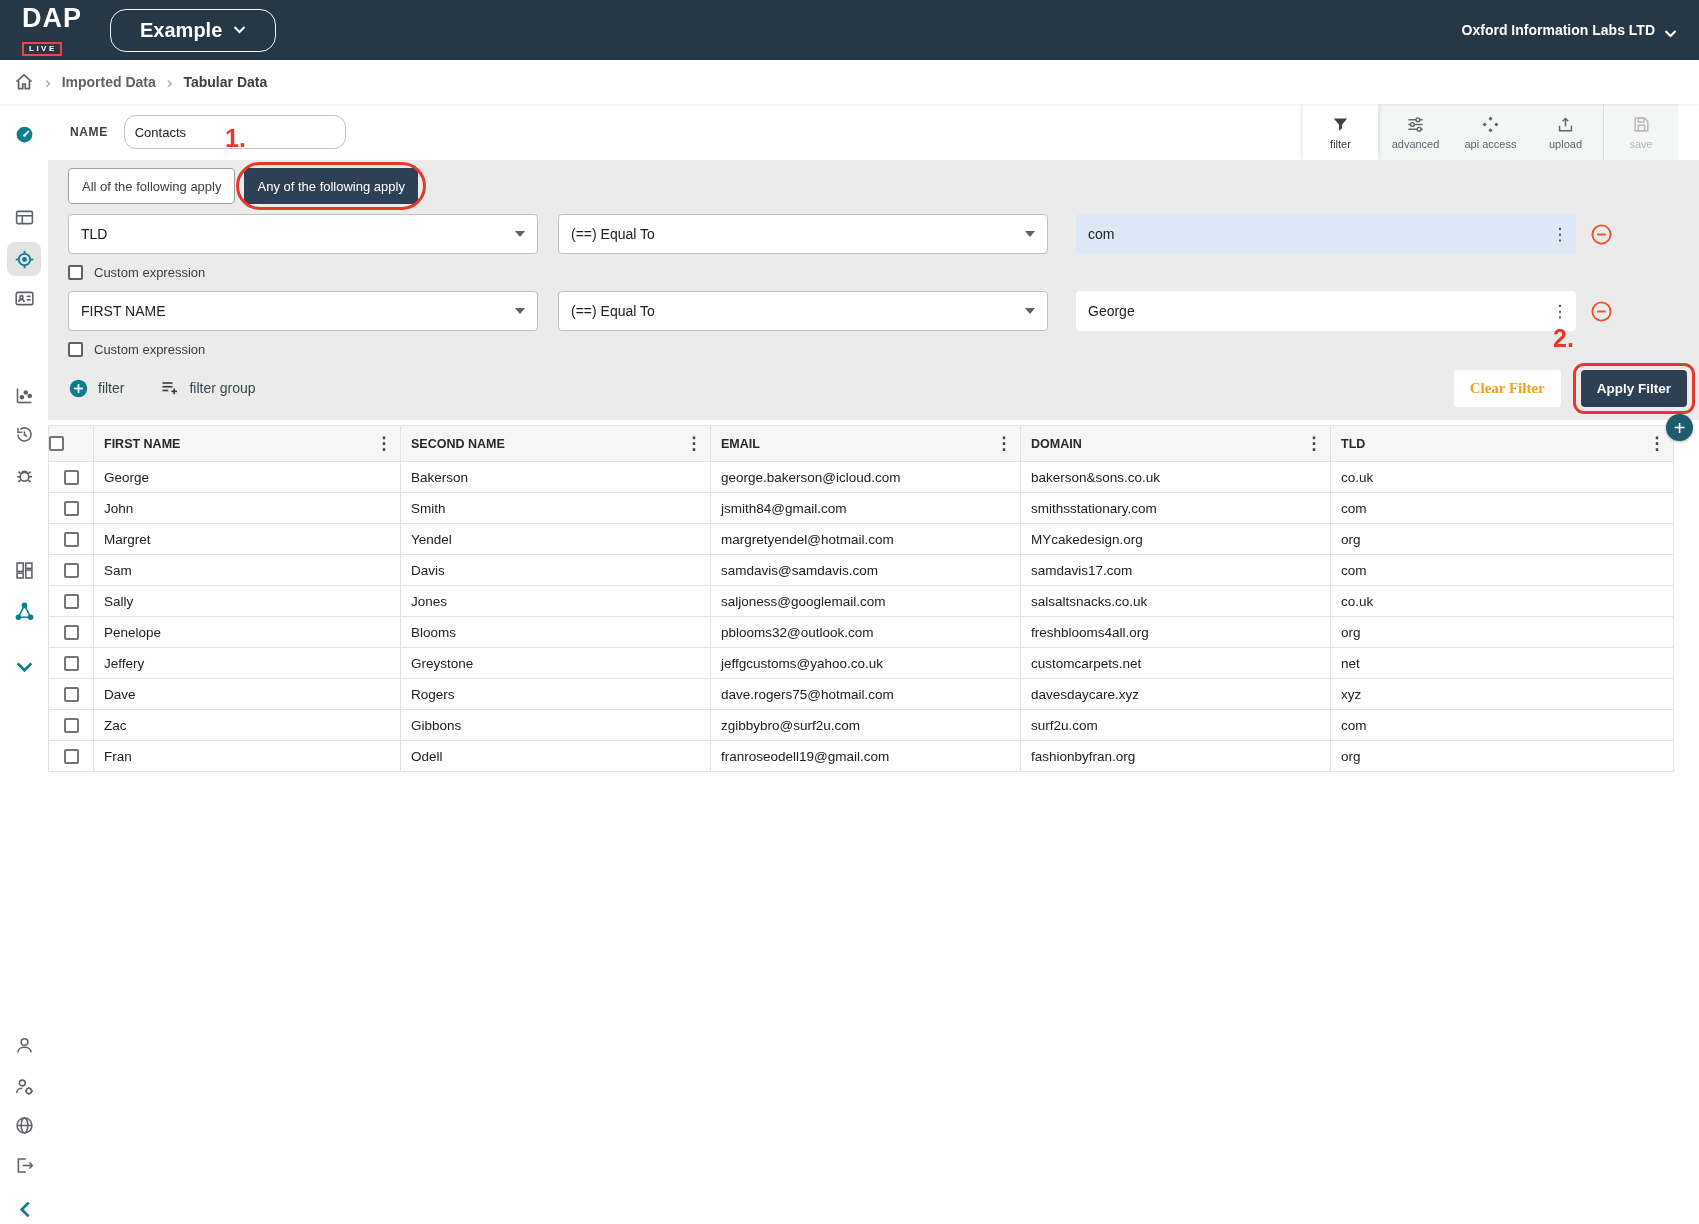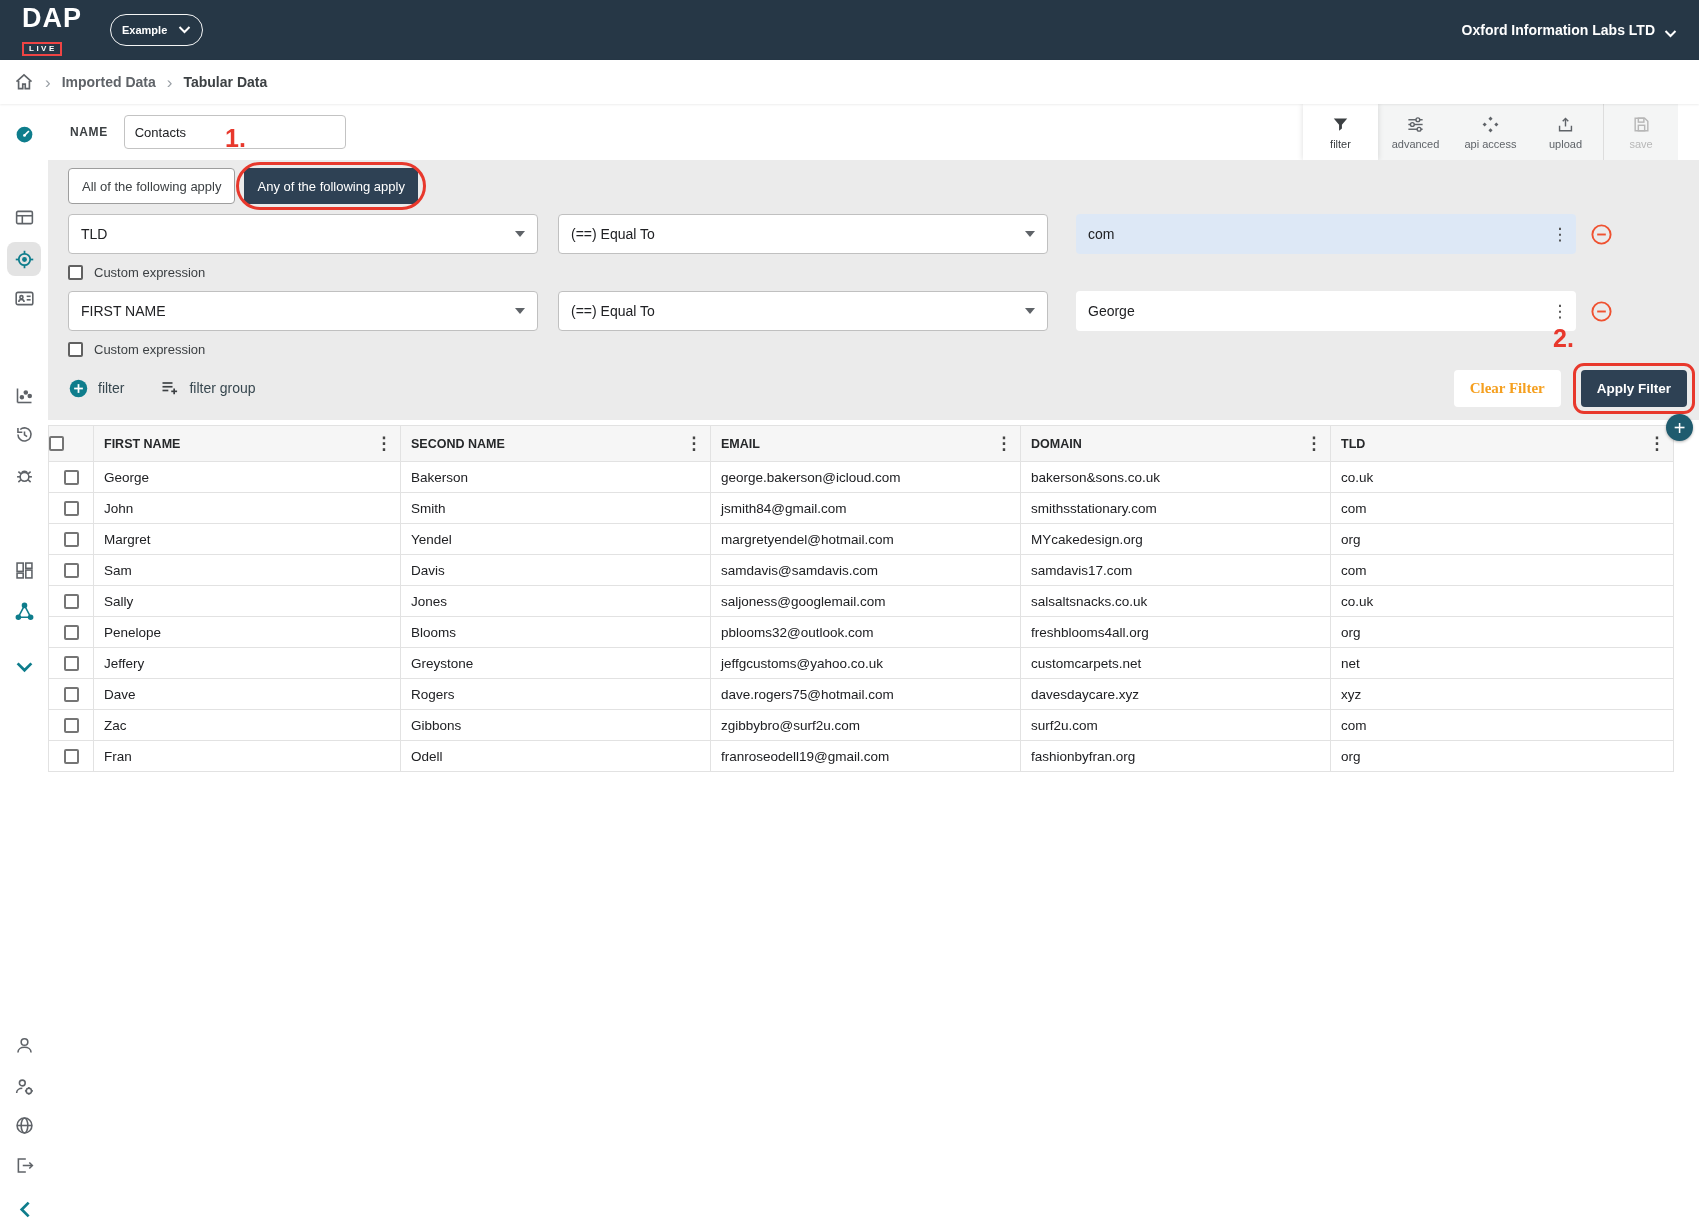--- a/index.html
+++ b/index.html
@@ -6,40 +6,40 @@
   html,body { width:1699px; height:1224px; }
   body { font-family:"Liberation Sans", sans-serif; background:#fff; overflow:hidden; }
 
   .page { position:relative; width:1699px; height:1224px; background:#fff; overflow:hidden; }
 
   
   .topbar { height:60px; background:var(--header-bg,#263746); display:flex; align-items:center; padding:0 22px; color:#fff; }
   .logo { display:flex; flex-direction:column; align-items:flex-start; margin-right:28px; line-height:1; }
   .logo-main { font-size:27px; font-weight:bold; letter-spacing:1px; }
   .logo-sub { border:2px solid #ef4444; font-size:8px; font-weight:bold; letter-spacing:2.5px; padding:1px 3px 1px 5px; margin-top:10px; }
-  .project-btn { display:flex; align-items:center; gap:11px; background:transparent; border:1.5px solid rgba(255,255,255,.95); border-radius:16px; color:#fff; font-weight:bold; font-size:11px; padding:9px 11px; cursor:pointer; font-family:inherit; }
+  .project-btn { display:flex; align-items:center; gap:11px; background:transparent; border:1.5px solid rgba(255,255,255,.95); border-radius:16px; color:#fff; font-weight:bold; font-size:20px; padding:9px 29px; cursor:pointer; font-family:inherit; }
   .org { margin-left:auto; display:flex; align-items:flex-end; gap:9px; font-weight:bold; font-size:14px; cursor:pointer; }
 
   
   .breadcrumb-bar { height:44px; background:#fff; display:flex; align-items:center; gap:11px; padding-left:14px; box-shadow:0 1px 2px rgba(0,0,0,.07); position:relative; z-index:2; }
   .bc-sep { color:#9aa0a6; font-size:17px; line-height:1; }
   .bc-item { font-size:14px; color:#5f6368; font-weight:600; cursor:pointer; }
   .bc-item.current { color:#3c4043; font-weight:bold; }
 
   
   .body-row { display:flex; height:1120px; }
   .sidebar { width:48px; flex:none; background:#fff; position:relative; }
   .side-icon { position:absolute; left:7px; width:34px; height:34px; display:flex; align-items:center; justify-content:center; border-radius:8px; cursor:pointer; }
   .side-icon.active { background:#e3e3e3; }
   .main { flex:1; display:flex; flex-direction:column; background:#fff; }
 
   
   .name-bar { height:56px; background:#fff; display:flex; align-items:center; padding-left:22px; }
   .name-label { font-size:12px; font-weight:bold; letter-spacing:.6px; color:#3c4043; margin-right:16px; }
-  .name-input { width:222px; height:34px; border:1px solid #c3c3c3; border-radius:4px; padding:0 10px; font-size:13px; color:#202124; font-family:inherit; outline:none; background:#fff; }
+  .name-input { width:222px; height:34px; border:1px solid #c3c3c3; border-radius:12px; padding:0 10px; font-size:13px; color:#202124; font-family:inherit; outline:none; background:#fff; }
   .toolbar { margin-left:auto; margin-right:21px; height:56px; display:flex; background:#f4f5f5; }
   .toolbar-item { width:75px; display:flex; flex-direction:column; align-items:center; justify-content:center; gap:4px; font-size:11px; color:#5f6368; cursor:pointer; }
   .toolbar-item.active { background:#fff; box-shadow:0 0 6px rgba(0,0,0,.14); color:#3c4043; }
   .toolbar-item.disabled { color:#b7b7b7; cursor:default; }
   .toolbar-item.sep { border-left:1px solid #dddddd; }
 
   
   .filter-panel { background:#ebebeb; padding:8px 12px 14px 20px; }
   .toggle-row { display:flex; gap:9px; align-items:center; }
   .toggle-btn { height:36px; padding:0 13px; font-size:13px; border-radius:4px; cursor:pointer; font-family:inherit; }

